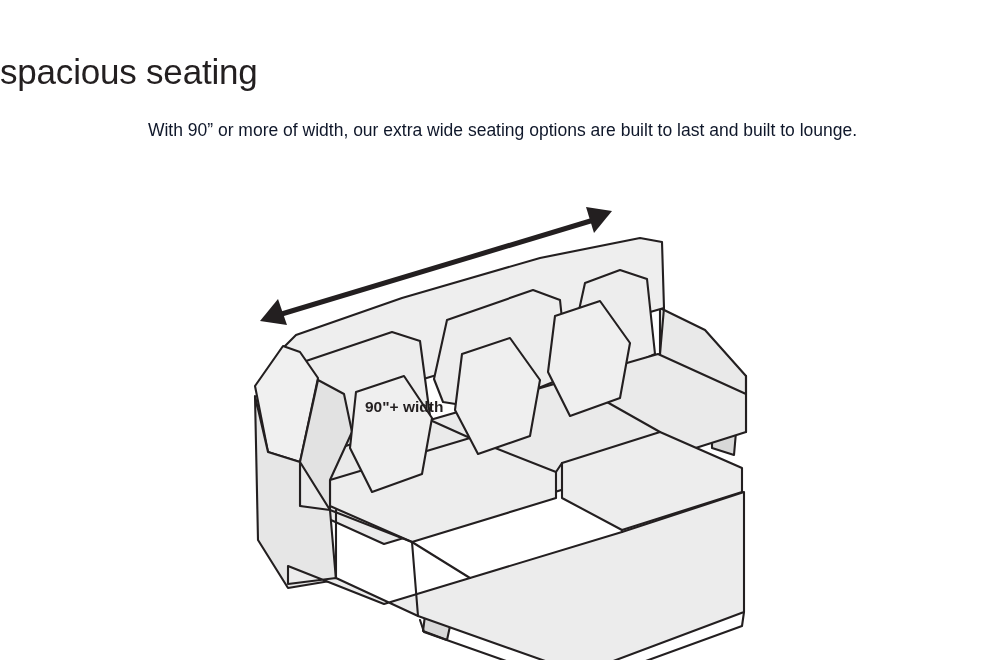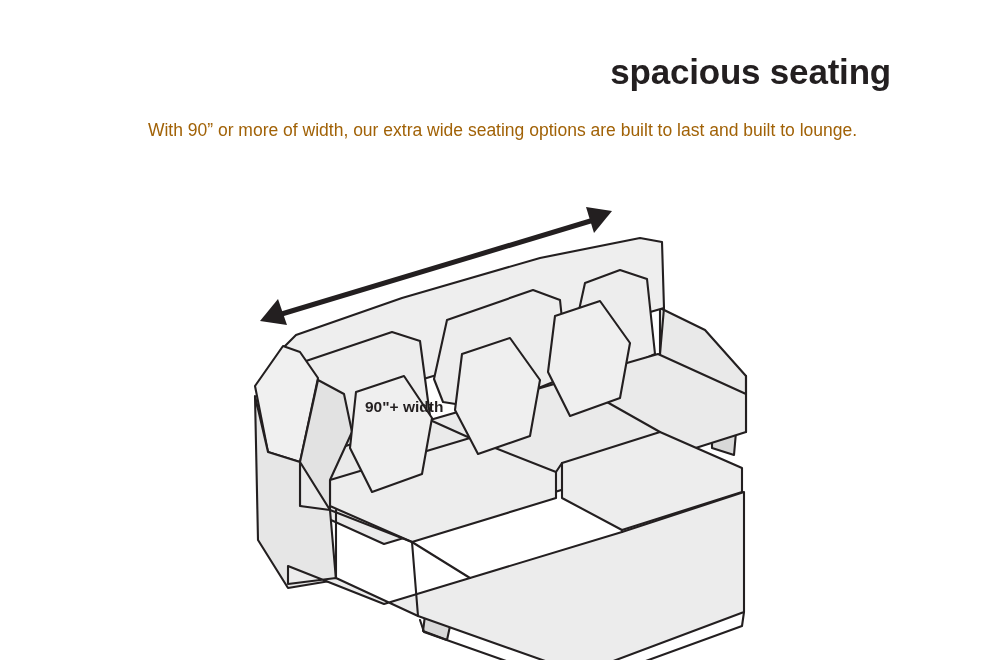--- a/index.html
+++ b/index.html
@@ -19,35 +19,35 @@
     position: relative;
     width: 1005px;
     height: 671px;
     background: #ffffff;
   }
   .headline {
     position: absolute;
     top: 52px;
     left: 0;
     width: 891px;
-    text-align: right;
+    text-align: left;
     font-size: 35px;
-    font-weight: bold;
+    font-weight: normal;
     letter-spacing: -0.2px;
     color: #231f20;
   }
   .subcopy {
     position: absolute;
     top: 117px;
     left: 0;
     width: 1005px;
     text-align: center;
     font-size: 17.5px;
     line-height: 26px;
-    color: #a16207;
+    color: #0f172a;
   }
   .subcopy .line {
     display: block;
   }
   .illustration {
     position: absolute;
     top: 180px;
     left: 0;
     width: 1005px;
     height: 480px;

